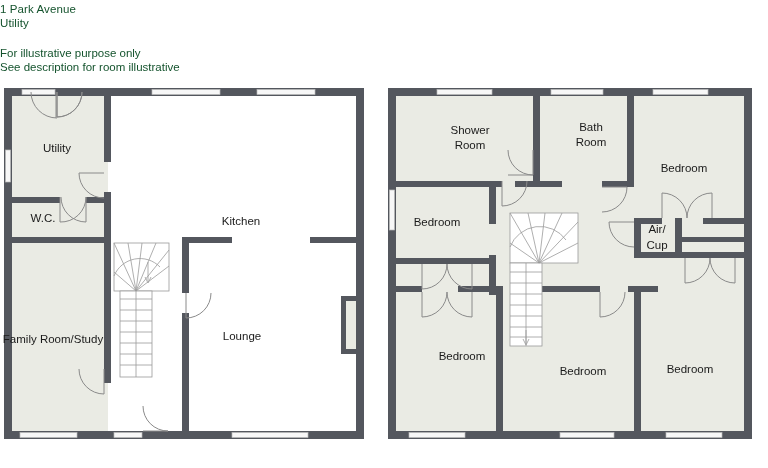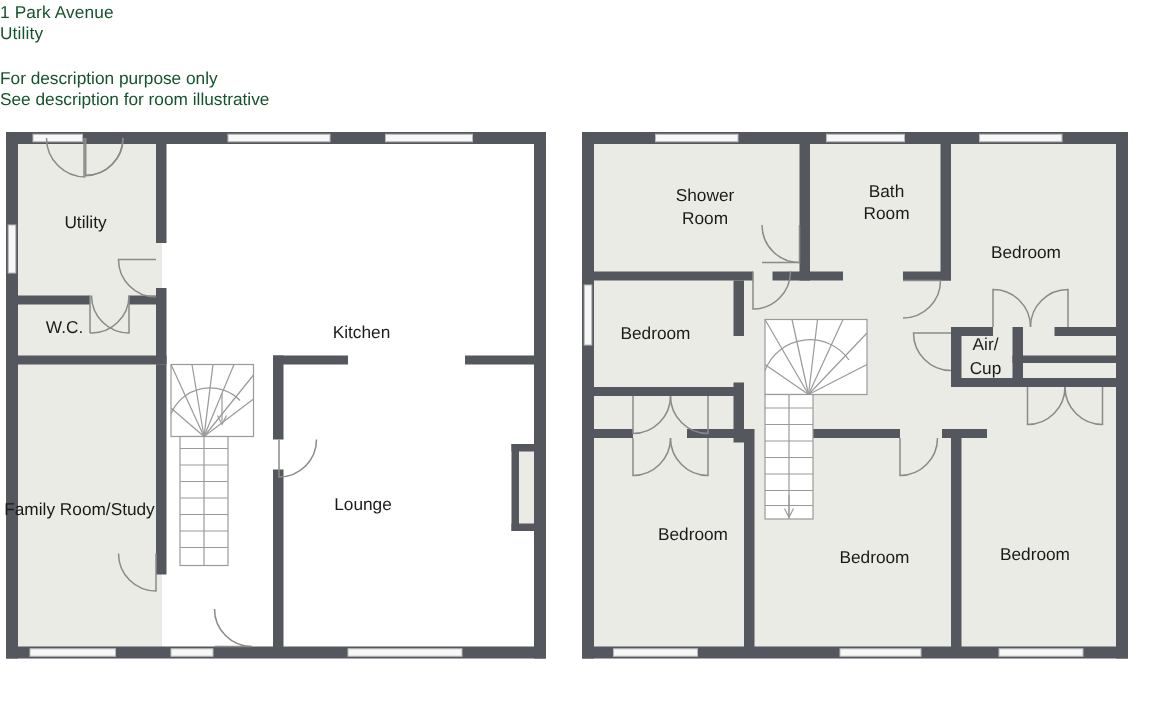--- a/index.html
+++ b/index.html
@@ -49,21 +49,21 @@
 </style>
 </head>
 <body>
 
 <div id="plan-root">
 
   <div class="titleblock">
     <div class="title-line title-addr1">1 Park Avenue</div>
     <div class="title-line">Utility</div>
     <div class="subtitle-block">
-      <div class="subtitle-line">For description purpose only</div>
+      <div class="subtitle-line">For illustrative purpose only</div>
       <div class="subtitle-line">See description for room illustrative</div>
     </div>
   </div>
 
   <svg class="plan" width="768" height="468" viewBox="0 0 768 468">
 
     <g>
 
       <g>
 

